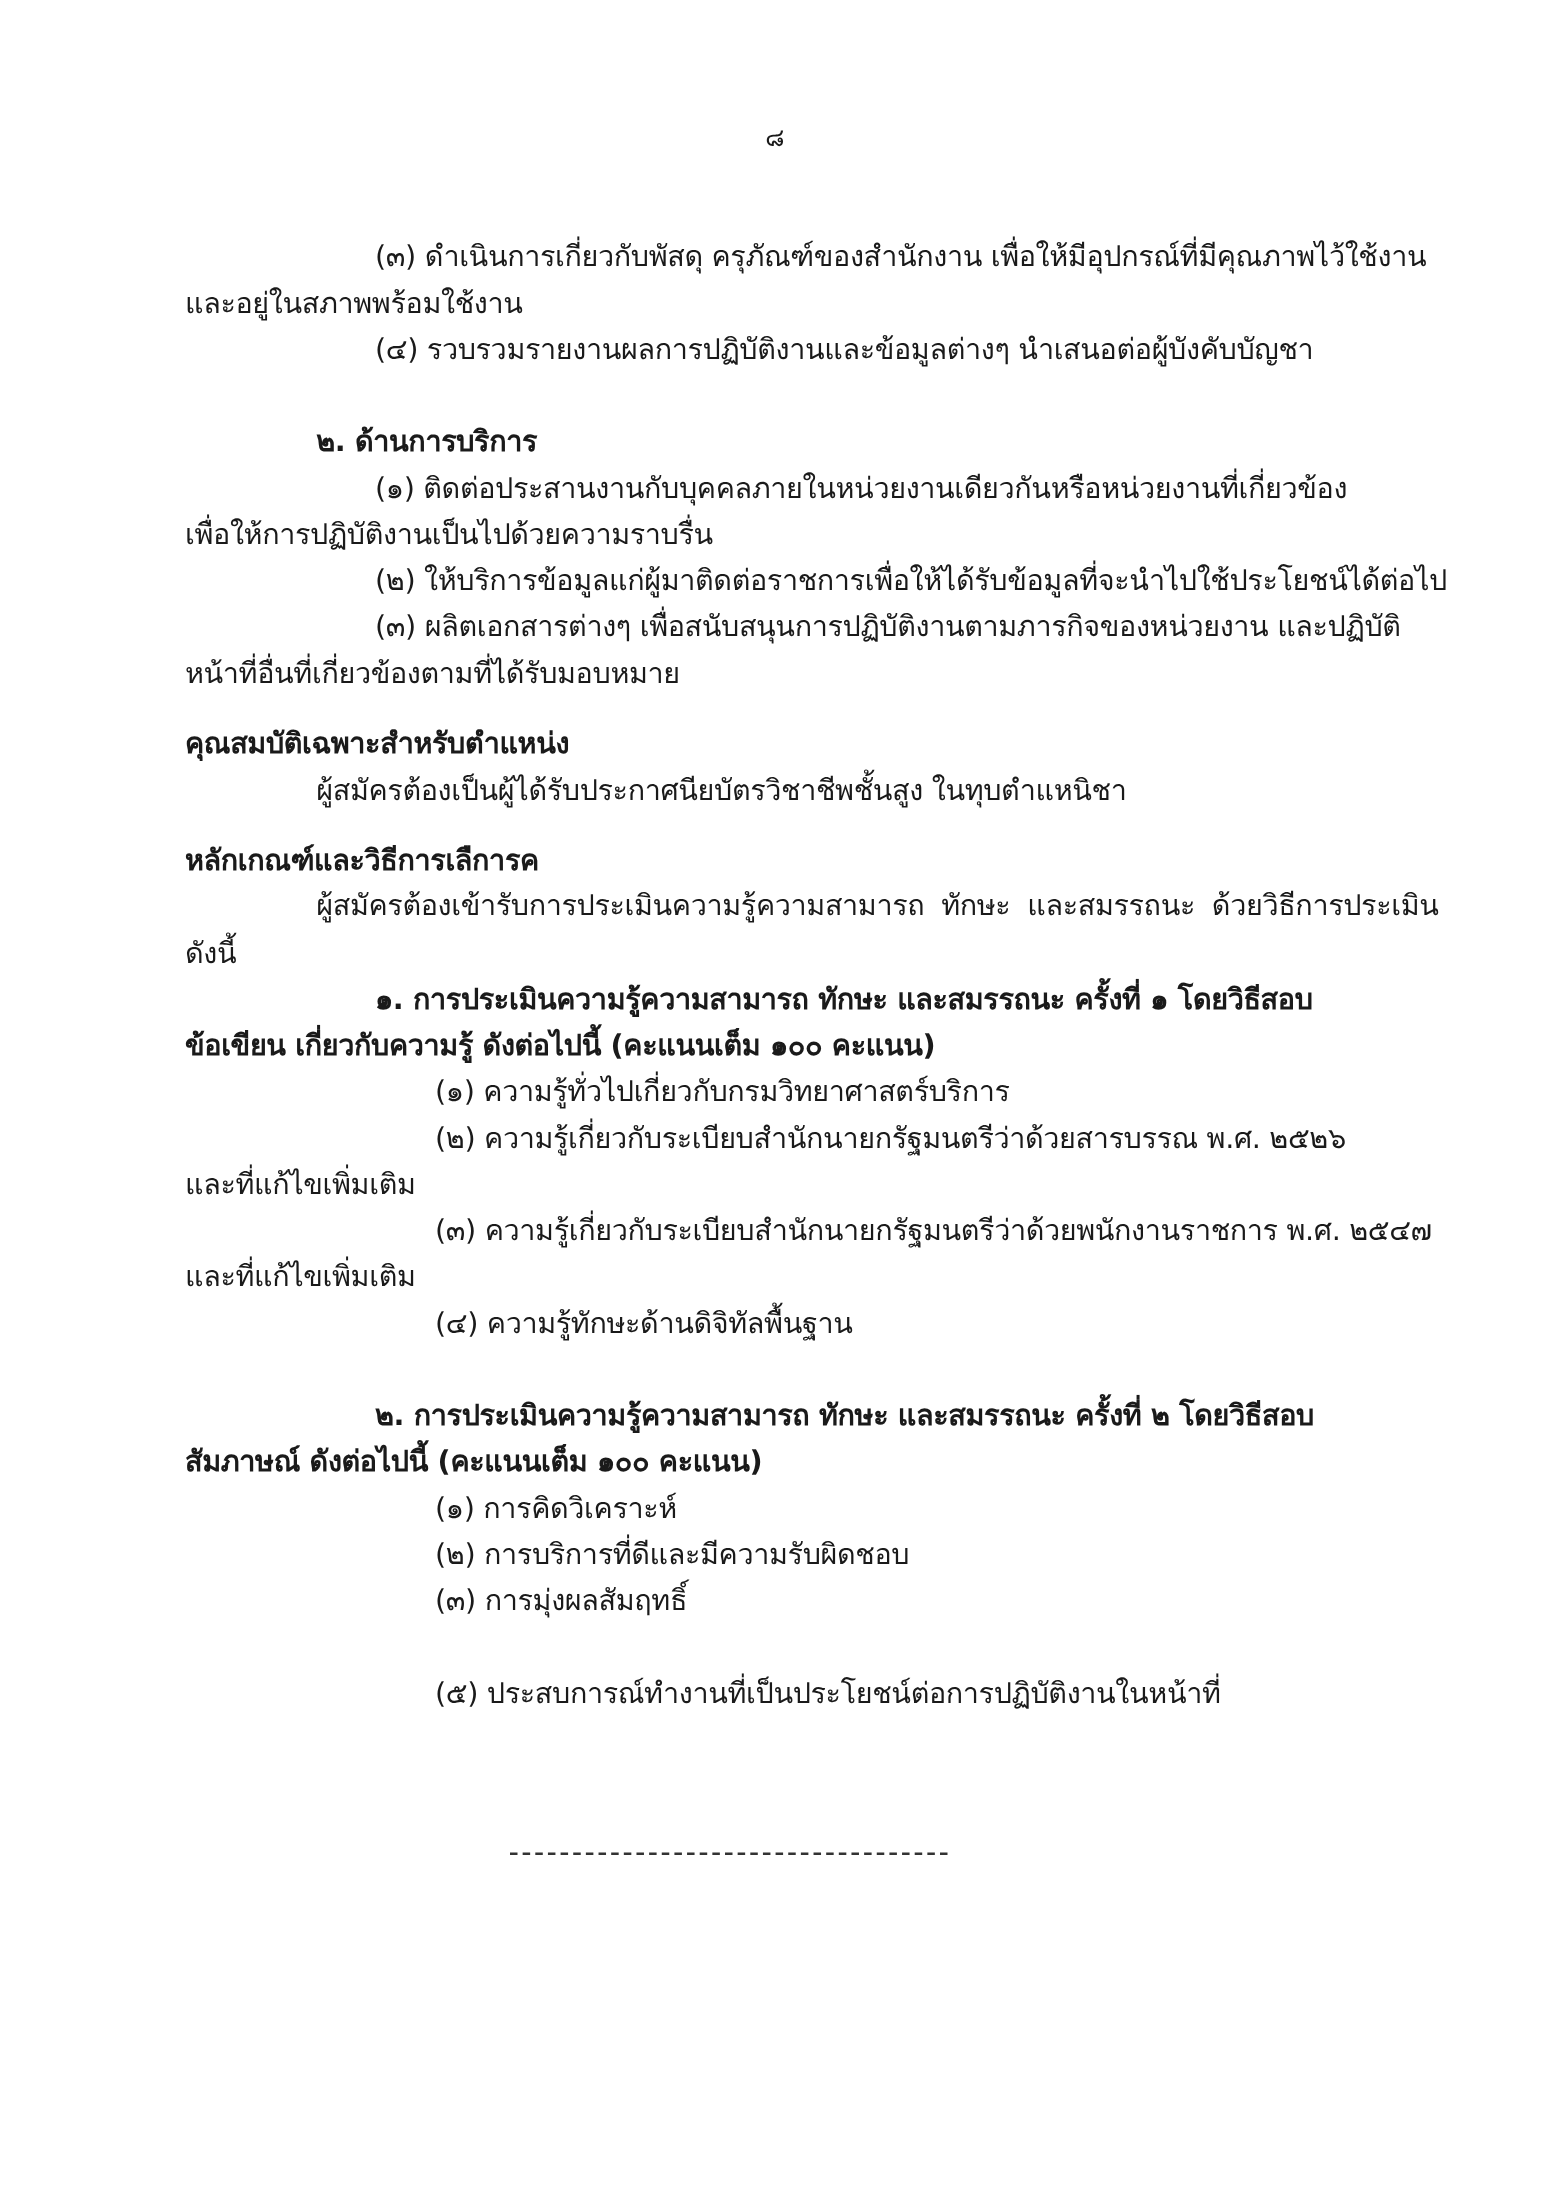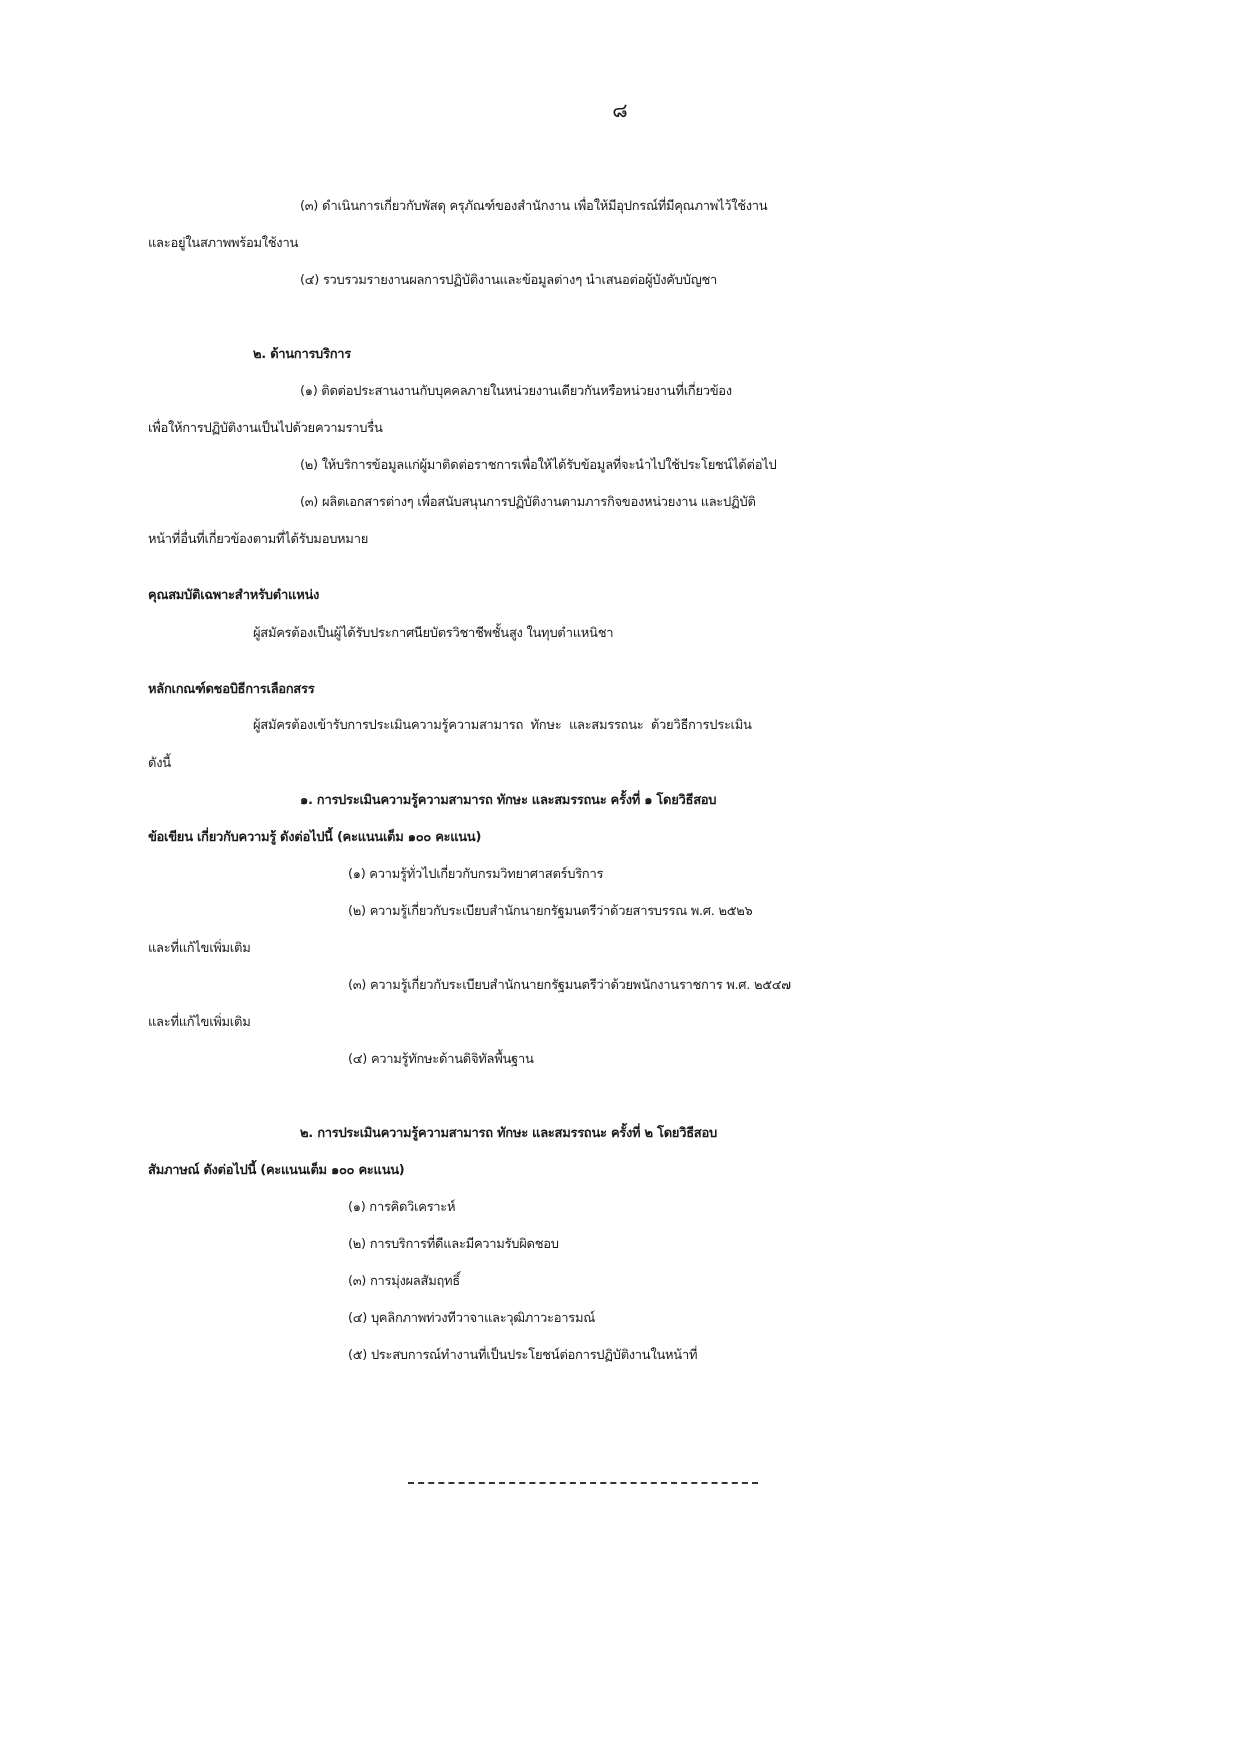--- a/index.html
+++ b/index.html
@@ -1,18 +1,18 @@
 <!DOCTYPE html>
 <html><head>
   <meta charset="utf-8">
   <style>
     html, body { margin: 0; padding: 0; background: #ffffff; }
     body { width: 1240px; height: 1754px; position: relative; overflow: hidden; }
     .page { position: absolute; left: 0; top: 0; width: 1240px; height: 1754px; background: #ffffff; color: #1a1a1a; font-family: "DejaVu Sans", sans-serif; }
-    .ln { position: absolute; white-space: nowrap; font-size: 13px; line-height: 26px; letter-spacing: -0.3px; text-align: center; }
+    .ln { position: absolute; white-space: nowrap; font-size: 23px; line-height: 26px; letter-spacing: -0.3px; text-align: center; }
     .b { font-weight: bold; }
     .pagenum { position: absolute; top: 94px; left: 0; width: 1240px; text-align: center; font-size: 20px; }
     .sep { position: absolute; left: 408px; top: 1482px; width: 350px; height: 0; border-top: 2px dashed #333; }
   </style>
 </head>
 <body>
 
 <div class="page">
   <div class="pagenum">๘</div>
 
@@ -23,35 +23,34 @@
   <div class="ln b" style="left:253px;top:341px;">๒. ด้านการบริการ</div>
   <div class="ln" style="left:300px;top:378px;">(๑) ติดต่อประสานงานกับบุคคลภายในหน่วยงานเดียวกันหรือหน่วยงานที่เกี่ยวข้อง</div>
   <div class="ln" style="left:148px;top:415px;">เพื่อให้การปฏิบัติงานเป็นไปด้วยความราบรื่น</div>
   <div class="ln" style="left:300px;top:452px;">(๒) ให้บริการข้อมูลแก่ผู้มาติดต่อราชการเพื่อให้ได้รับข้อมูลที่จะนำไปใช้ประโยชน์ได้ต่อไป</div>
   <div class="ln" style="left:300px;top:489px;">(๓) ผลิตเอกสารต่างๆ เพื่อสนับสนุนการปฏิบัติงานตามภารกิจของหน่วยงาน และปฏิบัติ</div>
   <div class="ln" style="left:148px;top:526px;">หน้าที่อื่นที่เกี่ยวข้องตามที่ได้รับมอบหมาย</div>
 
   <div class="ln b" style="left:148px;top:582px;">คุณสมบัติเฉพาะสำหรับตำแหน่ง</div>
   <div class="ln" style="left:253px;top:620px;">ผู้สมัครต้องเป็นผู้ได้รับประกาศนียบัตรวิชาชีพชั้นสูง ในทุบตำแหนิชา</div>
 
-  <div class="ln b" style="left:148px;top:676px;">หลักเกณฑ์ดชอบิธีการเลือกสรร</div>
+  <div class="ln b" style="left:148px;top:676px;">หลักเกณฑ์และวิธีการเลืการค</div>
   <div class="ln" style="left:253px;top:713px;font-family:Liberation Mono, monospace;">ผู้สมัครต้องเข้ารับการประเมินความรู้ความสามารถ ทักษะ และสมรรถนะ ด้วยวิธีการประเมิน</div>
   <div class="ln" style="left:148px;top:750px;">ดังนี้</div>
 
   <div class="ln b" style="left:300px;top:787px;">๑. การประเมินความรู้ความสามารถ ทักษะ และสมรรถนะ ครั้งที่ ๑ โดยวิธีสอบ</div>
   <div class="ln b" style="left:148px;top:824px;">ข้อเขียน เกี่ยวกับความรู้ ดังต่อไปนี้ (คะแนนเต็ม ๑๐๐ คะแนน)</div>
   <div class="ln" style="left:348px;top:861px;">(๑) ความรู้ทั่วไปเกี่ยวกับกรมวิทยาศาสตร์บริการ</div>
   <div class="ln" style="left:348px;top:898px;">(๒) ความรู้เกี่ยวกับระเบียบสำนักนายกรัฐมนตรีว่าด้วยสารบรรณ พ.ศ. ๒๕๒๖</div>
   <div class="ln" style="left:148px;top:935px;">และที่แก้ไขเพิ่มเติม</div>
   <div class="ln" style="left:348px;top:972px;">(๓) ความรู้เกี่ยวกับระเบียบสำนักนายกรัฐมนตรีว่าด้วยพนักงานราชการ พ.ศ. ๒๕๔๗</div>
   <div class="ln" style="left:148px;top:1009px;">และที่แก้ไขเพิ่มเติม</div>
   <div class="ln" style="left:348px;top:1046px;">(๔) ความรู้ทักษะด้านดิจิทัลพื้นฐาน</div>
 
   <div class="ln b" style="left:300px;top:1120px;">๒. การประเมินความรู้ความสามารถ ทักษะ และสมรรถนะ ครั้งที่ ๒ โดยวิธีสอบ</div>
   <div class="ln b" style="left:148px;top:1157px;">สัมภาษณ์ ดังต่อไปนี้ (คะแนนเต็ม ๑๐๐ คะแนน)</div>
   <div class="ln" style="left:348px;top:1194px;">(๑) การคิดวิเคราะห์</div>
   <div class="ln" style="left:348px;top:1231px;">(๒) การบริการที่ดีและมีความรับผิดชอบ</div>
   <div class="ln" style="left:348px;top:1268px;">(๓) การมุ่งผลสัมฤทธิ์</div>
-  <div class="ln" style="left:348px;top:1305px;">(๔) บุคลิกภาพท่วงทีวาจาและวุฒิภาวะอารมณ์</div>
   <div class="ln" style="left:348px;top:1342px;">(๕) ประสบการณ์ทำงานที่เป็นประโยชน์ต่อการปฏิบัติงานในหน้าที่</div>
 
   <div class="sep"></div>
 </div>
 
 </body></html>

